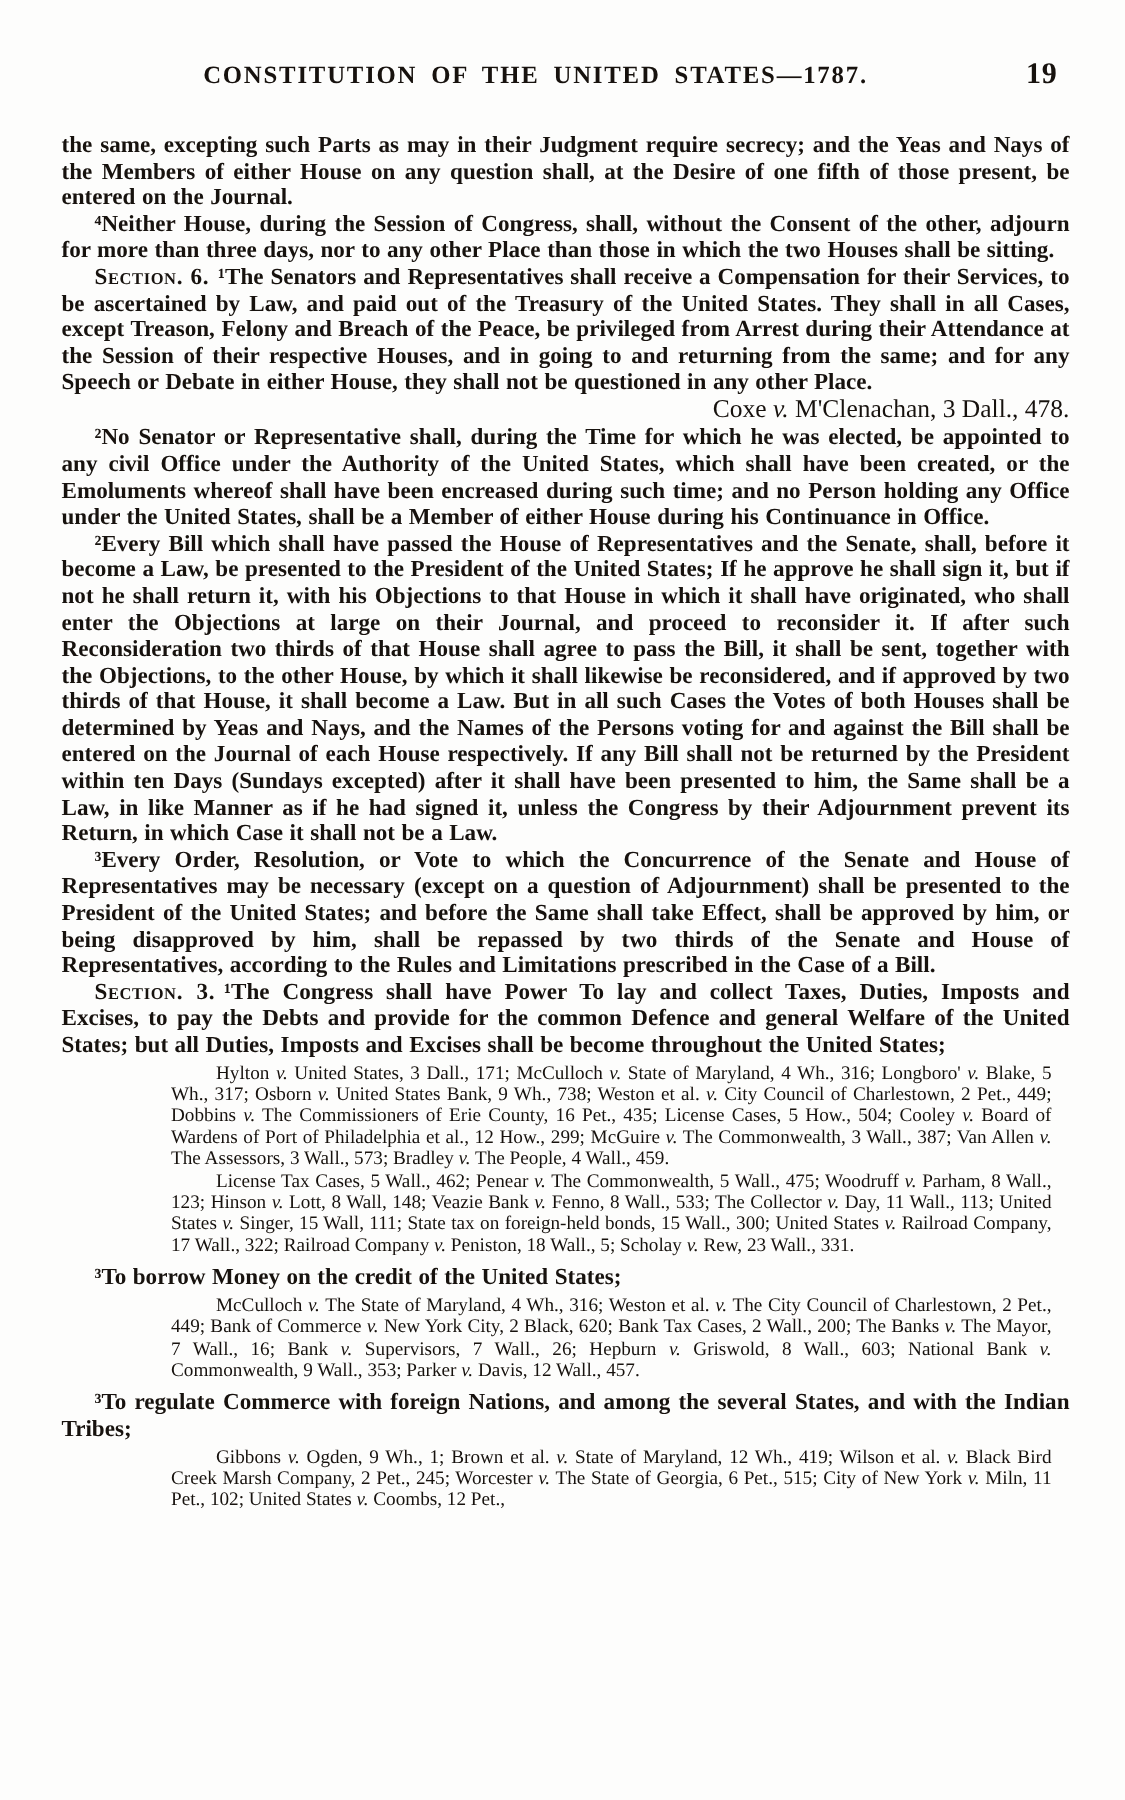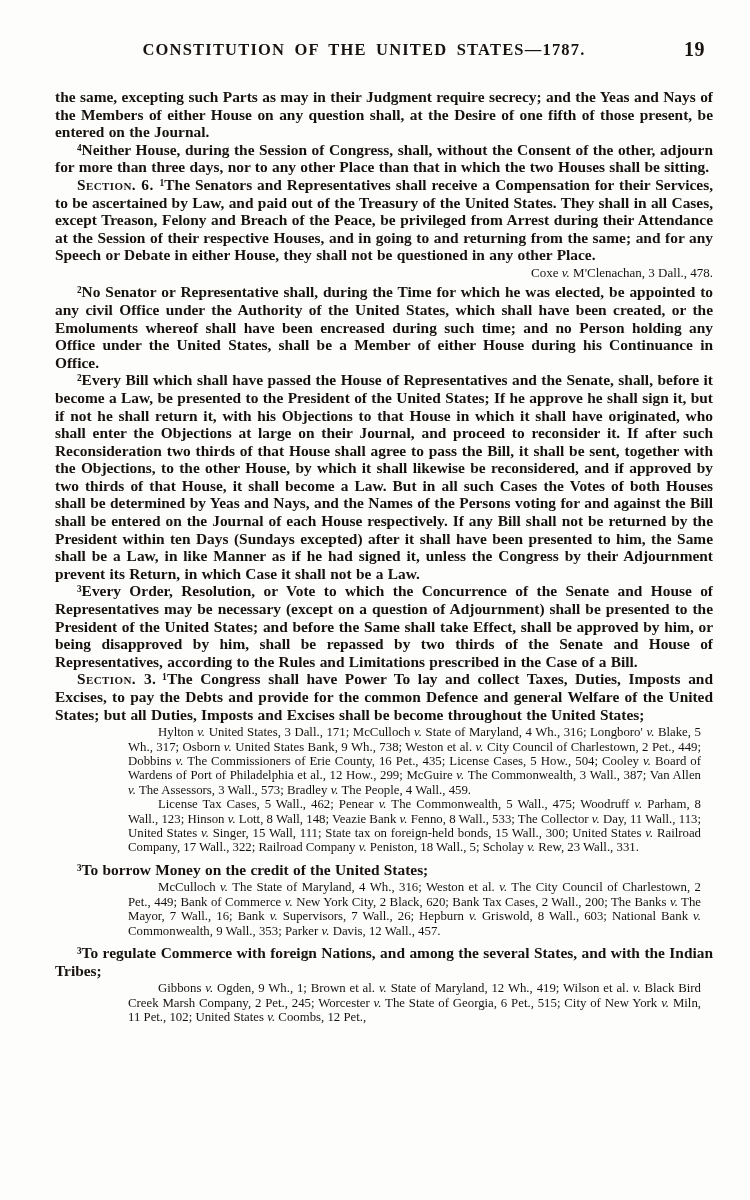--- a/index.html
+++ b/index.html
@@ -7,21 +7,21 @@
     padding: 0;
     width: 750px;
     height: 1200px;
     overflow: hidden;
     background: #ffffff;
   }
   .page {
     box-sizing: border-box;
     width: 750px;
     height: 1200px;
-    padding: 40px 37px 0 55px;
+    padding: 40px 37px 0 41px;
     background: #fdfdfc;
     color: #17120e;
     font-family: "Liberation Serif", "DejaVu Serif", serif;
     -webkit-font-smoothing: antialiased;
   }
   .pg-header {
     position: relative;
     height: 24px;
     margin-bottom: 24px;
   }
@@ -53,21 +53,21 @@
     font-weight: bold;
   }
   .para.flush { text-indent: 0; }
   .sec-label {
     font-variant: small-caps;
     letter-spacing: 0.4px;
     margin-right: 6px;
   }
   .cite-right {
     margin: 2px 0 3px 0;
-    font-size: 13px;
+    font-size: 17px;
     line-height: 14.4px;
     text-align: right;
   }
   .cite {
     margin: 3px 0 5px 73px;
     font-size: 12.8px;
     line-height: 14.4px;
     text-align: justify;
     text-indent: 30px;
   }
@@ -81,21 +81,21 @@
 
 <div class="page">
 
   <div class="pg-header">
     <span class="pg-title">CONSTITUTION OF THE UNITED STATES—1787.</span>
     <span class="pg-num">19</span>
   </div>
 
   <p class="para flush">the same, excepting such Parts as may in their Judgment require secrecy; and the Yeas and Nays of the Members of either House on any question shall, at the Desire of one fifth of those present, be entered on the Journal.</p>
 
-  <p class="para">⁴Neither House, during the Session of Congress, shall, without the Consent of the other, adjourn for more than three days, nor to any other Place than that in which the two Houses shall be sitting.</p>
+  <p class="para">⁴Neither House, during the Session of Congress, shall, without the Consent of the other, adjourn for more than three days, nor to any other Place than those in which the two Houses shall be sitting.</p>
 
   <p class="para"><span class="sec-label">Section. 6.</span><span>¹The Senators and Representatives shall receive a Compensation for their Services, to be ascertained by Law, and paid out of the Treasury of the United States. They shall in all Cases, except Treason, Felony and Breach of the Peace, be privileged from Arrest during their Attendance at the Session of their respective Houses, and in going to and returning from the same; and for any Speech or Debate in either House, they shall not be questioned in any other Place.</span></p>
 
   <p class="cite-right">Coxe <i>v.</i> M'Clenachan, 3 Dall., 478.</p>
 
   <p class="para">²No Senator or Representative shall, during the Time for which he was elected, be appointed to any civil Office under the Authority of the United States, which shall have been created, or the Emoluments whereof shall have been encreased during such time; and no Person holding any Office under the United States, shall be a Member of either House during his Continuance in Office.</p>
 
 
   <p class="para">²Every Bill which shall have passed the House of Representatives and the Senate, shall, before it become a Law, be presented to the President of the United States; If he approve he shall sign it, but if not he shall return it, with his Objections to that House in which it shall have originated, who shall enter the Objections at large on their Journal, and proceed to reconsider it. If after such Reconsideration two thirds of that House shall agree to pass the Bill, it shall be sent, together with the Objections, to the other House, by which it shall likewise be reconsidered, and if approved by two thirds of that House, it shall become a Law. But in all such Cases the Votes of both Houses shall be determined by Yeas and Nays, and the Names of the Persons voting for and against the Bill shall be entered on the Journal of each House respectively. If any Bill shall not be returned by the President within ten Days (Sundays excepted) after it shall have been presented to him, the Same shall be a Law, in like Manner as if he had signed it, unless the Congress by their Adjournment prevent its Return, in which Case it shall not be a Law.</p>
 

